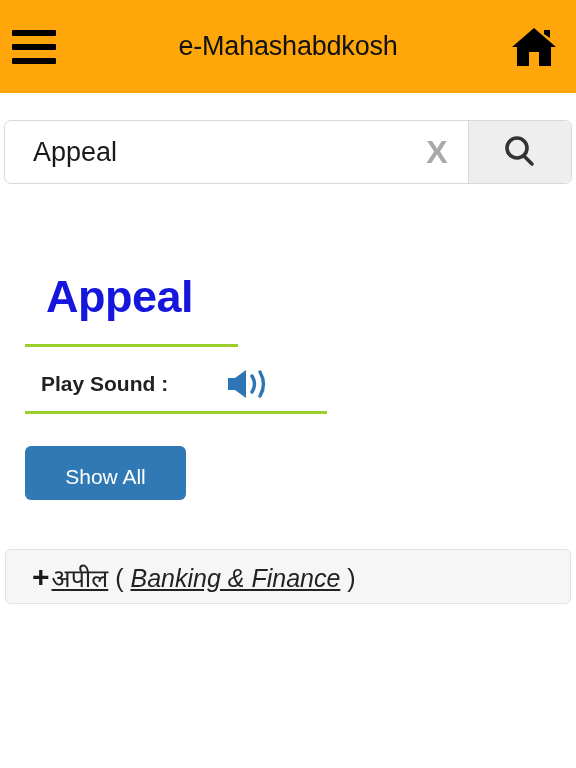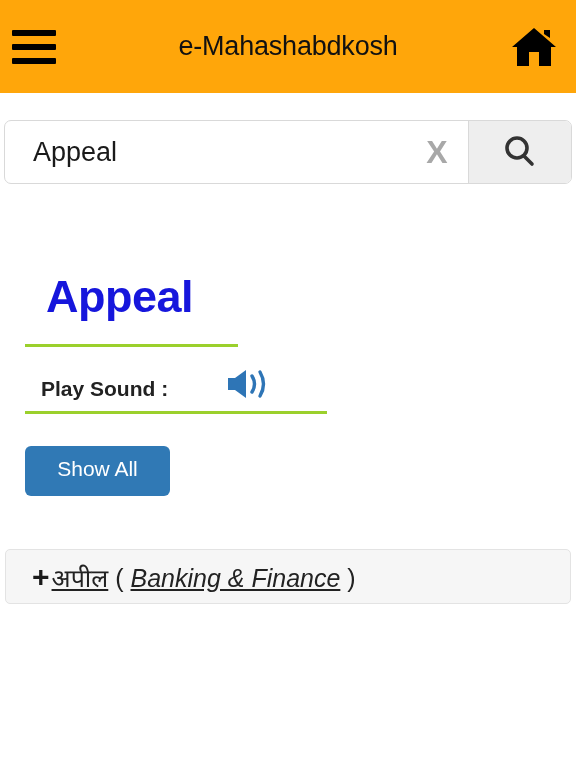--- a/index.html
+++ b/index.html
@@ -129,50 +129,50 @@
     background: #9BD02C;
   }
   .rule-top { top: 344px; width: 213px; }
   .rule-bottom { top: 411px; width: 302px; }
 
   .play-sound-row {
     position: absolute;
     top: 367px;
     left: 41px;
     display: flex;
-    align-items: flex-end;
+    align-items: center;
   }
   .play-sound-label {
     font-size: 21px;
     font-weight: bold;
     color: #222222;
   }
   .speaker-icon {
     margin-left: 58px;
     display: flex;
     align-items: center;
     cursor: pointer;
   }
 
   .show-all-btn {
     position: absolute;
     top: 446px;
     left: 25px;
     width: 145px;
-    height: 50px;
+    height: 38px;
     background: #3079B5;
     color: #ffffff;
     border: 0;
     border-radius: 6px;
     font-family: "Liberation Sans", sans-serif;
     font-size: 21px;
     cursor: pointer;
     line-height: 46px;
     text-align: center;
-    padding: 0;
+    padding: 8px;
   }
 
   
   .result-row {
     position: absolute;
     top: 549px;
     left: 5px;
     width: 566px;
     height: 55px;
     box-sizing: border-box;

